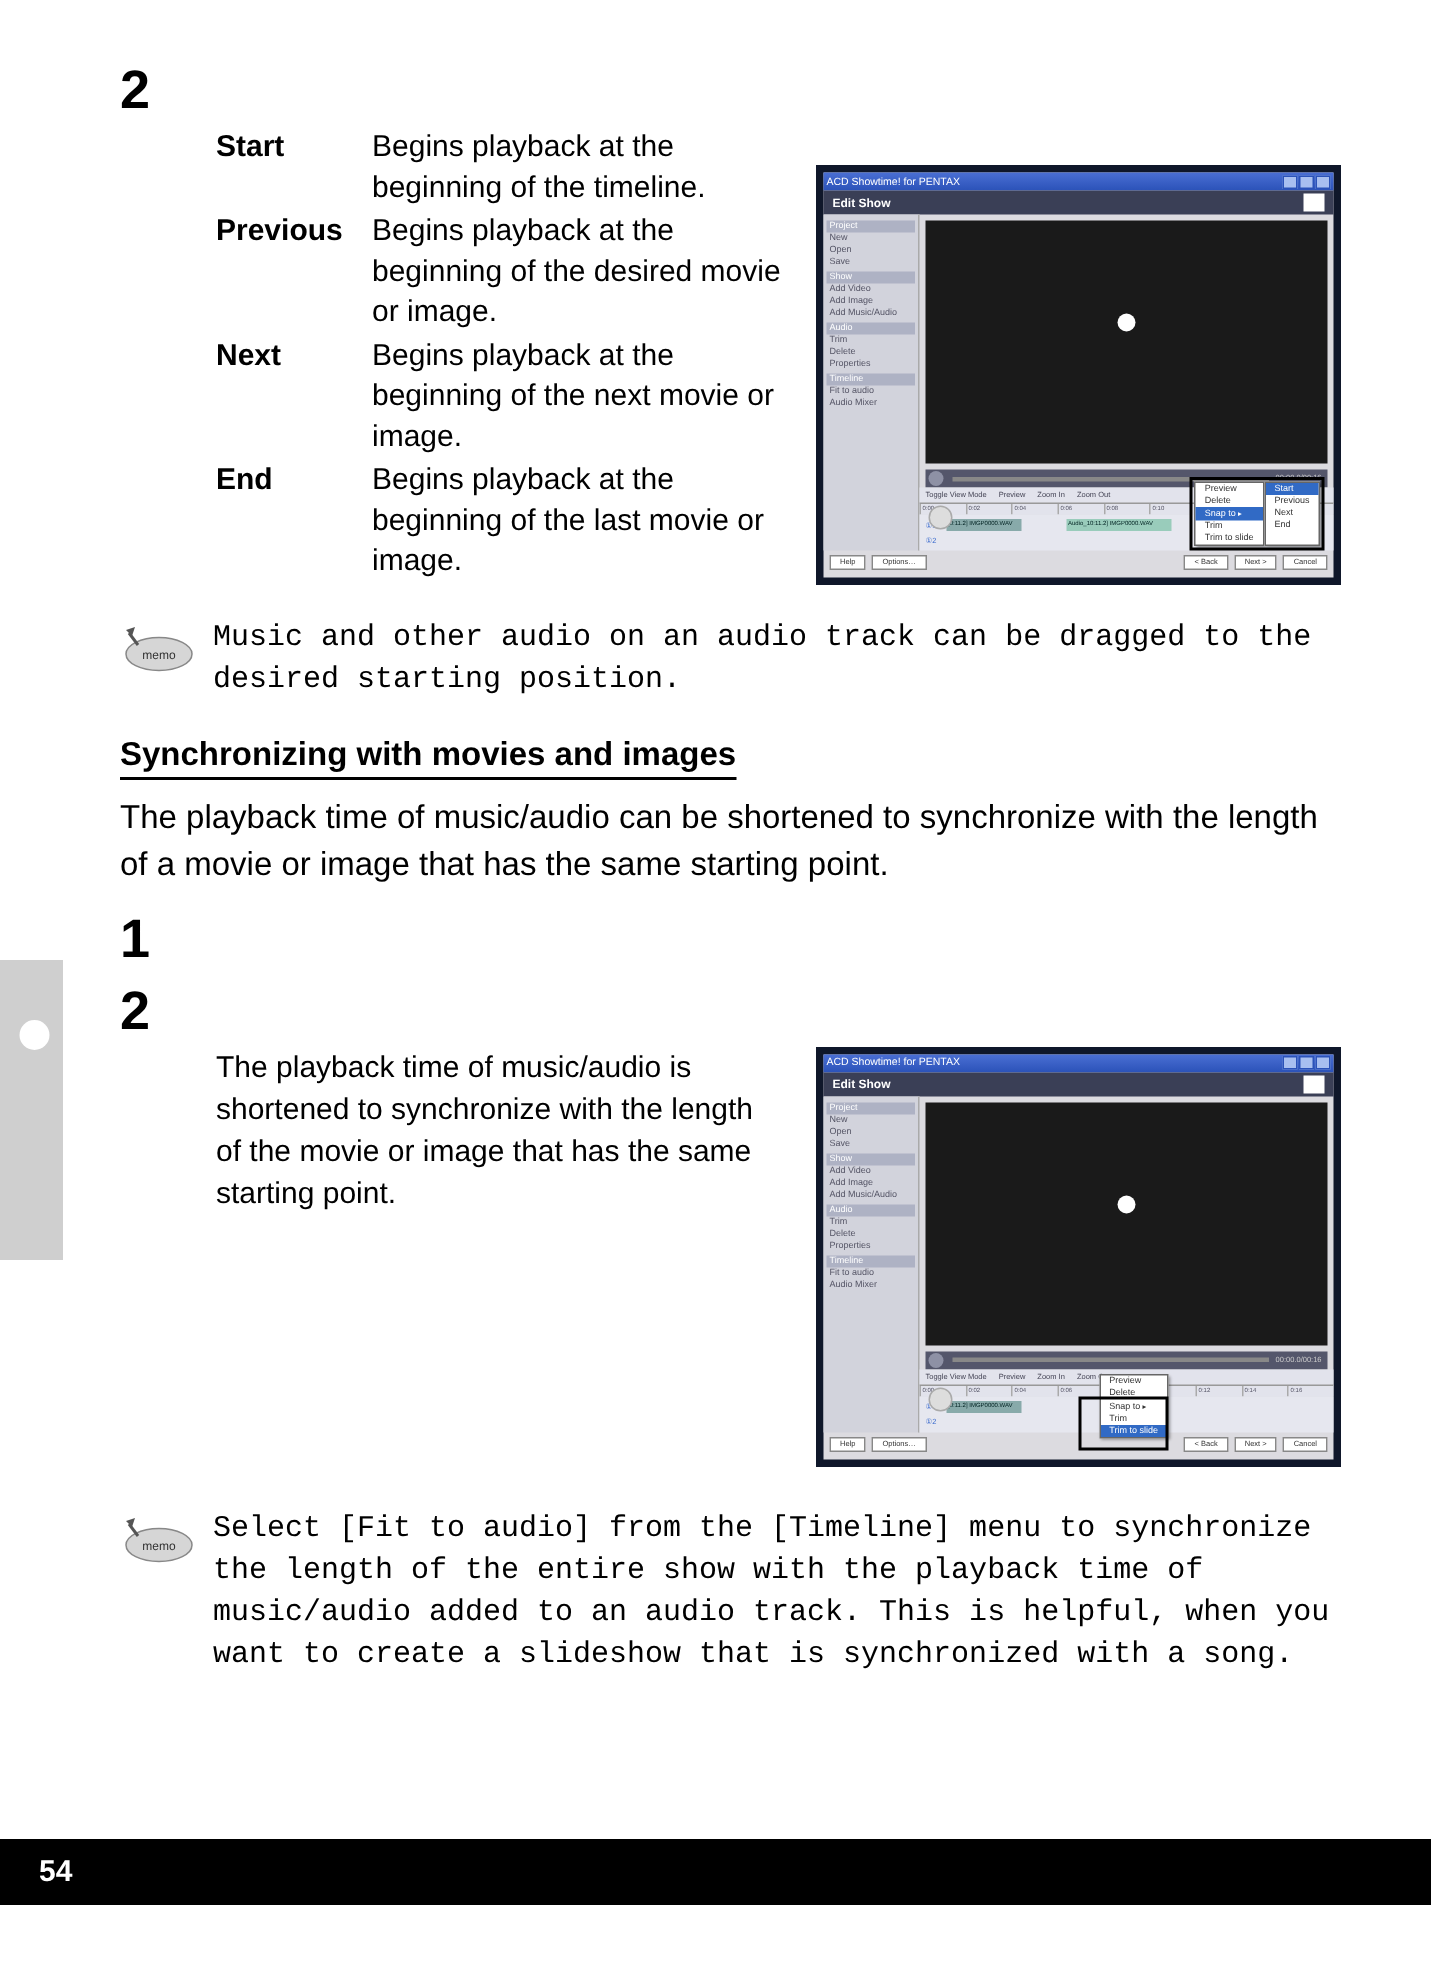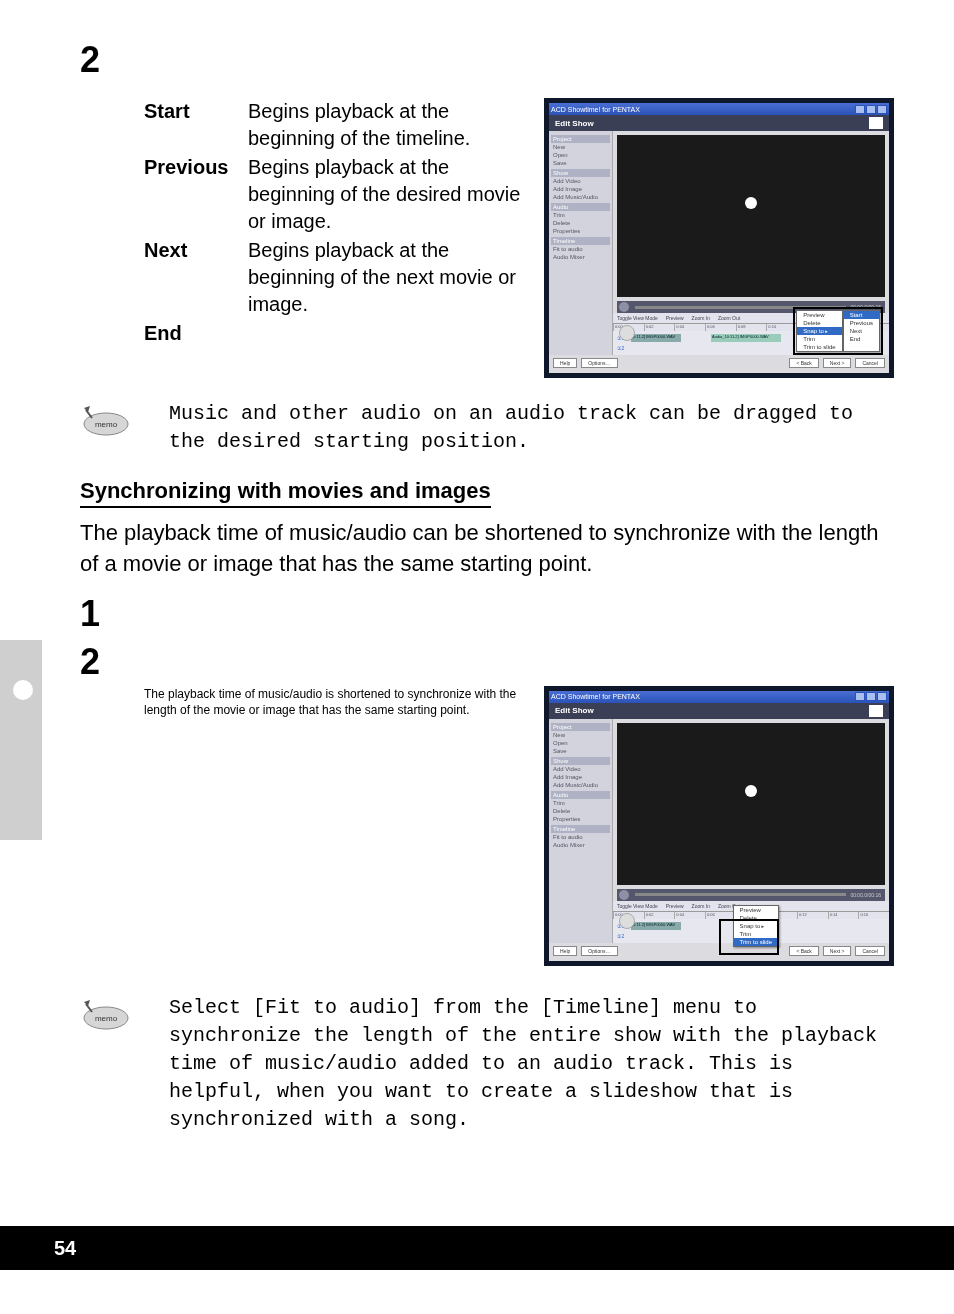--- a/index.html
+++ b/index.html
@@ -7,41 +7,41 @@
   .page { position: relative; padding: 40px 60px 0 80px; min-height: 1270px; }
 
   
   .side-band { position: absolute; left: 0; top: 640px; width: 42px; height: 200px; background: #cfcfcf; }
   .side-dot { position: absolute; left: 13px; top: 680px; width: 20px; height: 20px; border-radius: 50%; background: #fff; }
 
   .row { display: flex; align-items: flex-start; }
   .big-num { font-size: 36px; font-weight: bold; width: 64px; line-height: 1; padding-top: 2px; }
   .instr { font-size: 22px; font-weight: bold; line-height: 1.35; flex: 1; }
 
-  .defs-wrap { display: flex; align-items: flex-start; margin-top: 20px; }
+  .defs-wrap { display: flex; align-items: flex-end; margin-top: 7px; }
   .defs { margin-left: 64px; width: 400px; }
   .def-row { display: flex; font-size: 20px; line-height: 1.35; margin-bottom: 2px; }
   .def-row .term { font-weight: bold; width: 104px; flex-shrink: 0; }
   .def-row .desc { flex: 1; }
 
   .screenshot { width: 350px; height: 280px; flex-shrink: 0; margin-left: 12px; }
 
-  .memo-block { display: flex; align-items: flex-start; margin: 22px 0 22px 0; gap: 27px; }
+  .memo-block { display: flex; align-items: flex-start; margin: 22px 0 22px 0; }
   .memo-icon { width: 62px; flex-shrink: 0; padding-top: 4px; }
   .memo-icon svg { width: 50px; height: 34px; }
   .memo-text { font-size: 20px; line-height: 1.4; flex: 1; font-family: Liberation Mono, monospace; }
 
   .section-h { font-size: 22px; font-weight: bold; border-bottom: 2px solid #000; display: inline-block; padding-bottom: 2px; margin-bottom: 10px; }
   .body-p { font-size: 22px; line-height: 1.4; margin-bottom: 14px; }
 
   .twocol { display: flex; align-items: flex-start; }
-  .twocol .leftcol { flex: 1; margin-left: 64px; font-size: 12px; line-height: 1.4; padding-right: 23px; }
+  .twocol .leftcol { flex: 1; margin-left: 64px; font-size: 20px; line-height: 1.4; padding-right: 23px; }
   .twocol .shot { width: 350px; height: 280px; flex-shrink: 0; }
 
-  .page-footer { position: absolute; left: 0; bottom: 0; width: 954px; height: 44px; background: #000; color: #fff; display: flex; align-items: center; padding-left: 28px; }
+  .page-footer { position: absolute; left: 0; bottom: 0; width: 954px; height: 44px; background: #000; color: #fff; display: flex; align-items: center; }
   .page-footer .num { font-size: 20px; font-weight: bold; margin-left: 26px; }
 
   
   .appwin { width: 100%; height: 100%; border: 5px solid #0f172a; background: #dcdbe0; position: relative; font-family: Tahoma, Arial, sans-serif; font-size: 7px; color: #333; }
   .appwin .titlebar { height: 12px; background: linear-gradient(#4a6fd4, #2b52b8); color: #fff; display: flex; align-items: center; padding: 0 2px; justify-content: space-between; }
   .appwin .titlebar .t { font-size: 7px; }
   .appwin .wctrls { display: flex; gap: 1px; }
   .appwin .wctrls span { width: 10px; height: 9px; background: #a8bff0; border: 1px solid #2b52b8; display: inline-block; }
   .appwin .sub { height: 16px; background: #3a3f56; color: #fff; display: flex; align-items: center; padding: 0 6px; font-weight: bold; font-size: 8px; justify-content: space-between; }
   .appwin .sub .rt { width: 14px; height: 12px; background: #fff; }
@@ -98,20 +98,21 @@
       <div class="def-row">
           <span class="term">Previous</span>
           <span class="desc">Begins playback at the beginning of the desired movie or image.</span>
         </div>
       <div class="def-row">
           <span class="term">Next</span>
           <span class="desc">Begins playback at the beginning of the next movie or image.</span>
         </div>
       <div class="def-row">
           <span class="term">End</span>
+          <span class="desc">Begins playback at the beginning of the last movie or image.</span>
         </div>
     </div>
 
     <div class="screenshot">
       <div class="appwin">
         <div class="titlebar">
             <span class="t">ACD Showtime! for PENTAX</span>
             <span class="wctrls">
               <span></span>
               <span></span>

